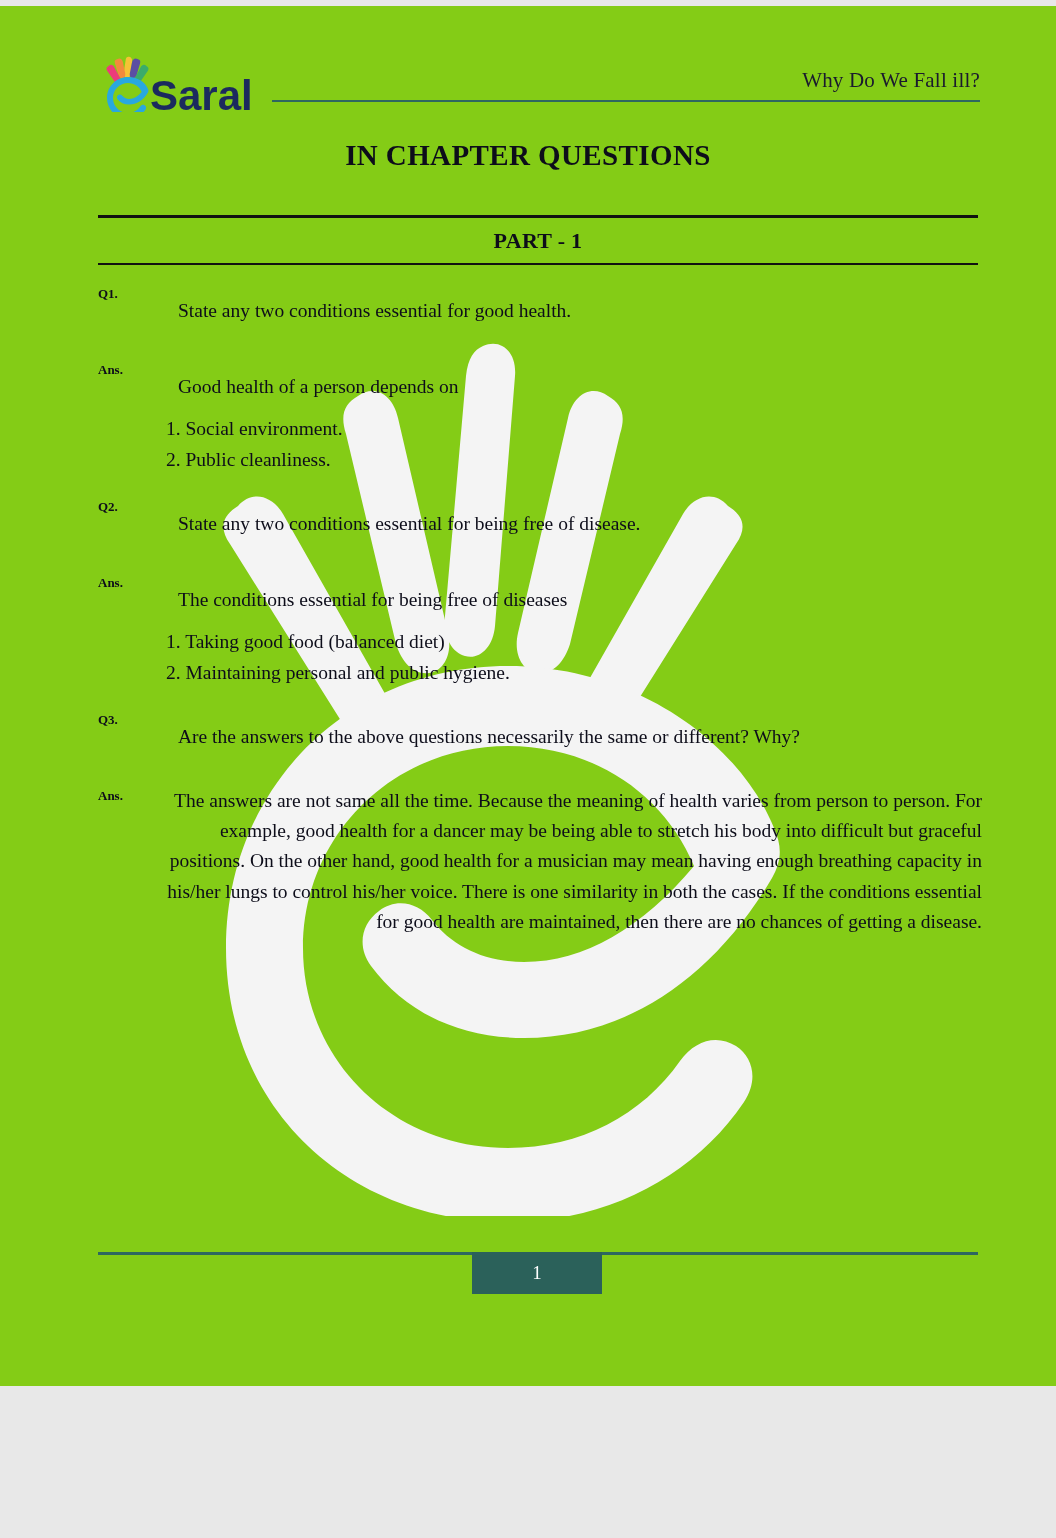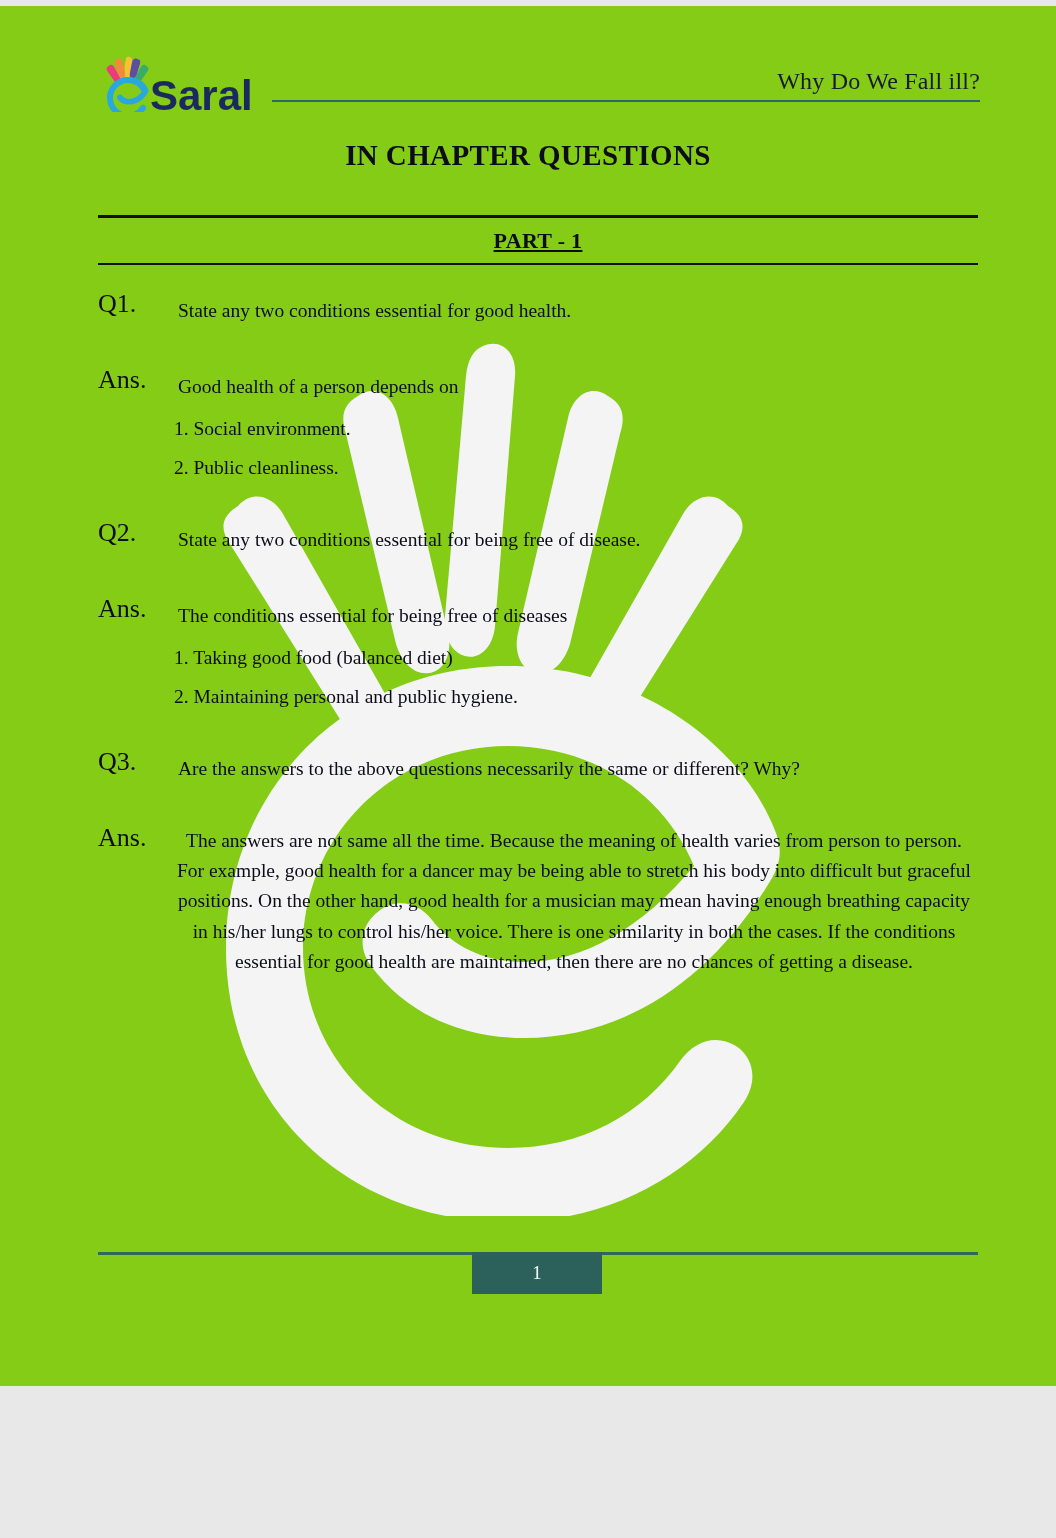--- a/index.html
+++ b/index.html
@@ -63,21 +63,21 @@
     width: 160px;
     height: 56px;
   }
   .logo svg {
     display: block;
   }
   .header-title {
     position: absolute;
     right: 76px;
     top: 62px;
-    font-size: 24px;
+    font-size: 21px;
     color: #1a1a2e;
     letter-spacing: 0.2px;
     white-space: nowrap;
   }
   .header-rule {
     position: absolute;
     left: 272px;
     top: 94px;
     width: 708px;
     height: 2px;
@@ -109,64 +109,63 @@
     height: 2.5px;
     background: #111111;
   }
   .part-title {
     text-align: center;
     font-size: 22px;
     font-weight: bold;
     color: #0d0d1a;
     padding: 10px 0 9px;
     letter-spacing: 0.3px;
-    text-decoration: underline;
   }
 
   
   .qa-body {
     position: absolute;
     left: 98px;
     top: 278px;
     width: 884px;
   }
   .qa-block {
     display: flex;
     align-items: flex-start;
     margin-bottom: 22px;
   }
   .qa-label {
     flex: 0 0 68px;
-    font-size: 26px;
-    font-weight: normal;
+    font-size: 13px;
+    font-weight: bold;
     color: #0d0d1a;
     line-height: 1.55;
     padding-top: 0;
   }
   .qa-content {
     flex: 1 1 auto;
     font-size: 19.5px;
     color: #0d0d1a;
     line-height: 1.55;
   }
   .qa-text {
     margin: 12px;
     text-align: left;
   }
   .qa-paragraph {
-    margin: 8px;
-    text-align: center;
+    margin: 0;
+    text-align: right;
   }
   .qa-list {
     margin: 0;
     padding: 0;
     list-style: none;
   }
   .qa-list li {
-    margin: 8px;
+    margin: 0;
     padding: 0;
     white-space: pre;
   }
 
   
   .footer {
     position: absolute;
     left: 0;
     bottom: 0;
     width: 1056px;

